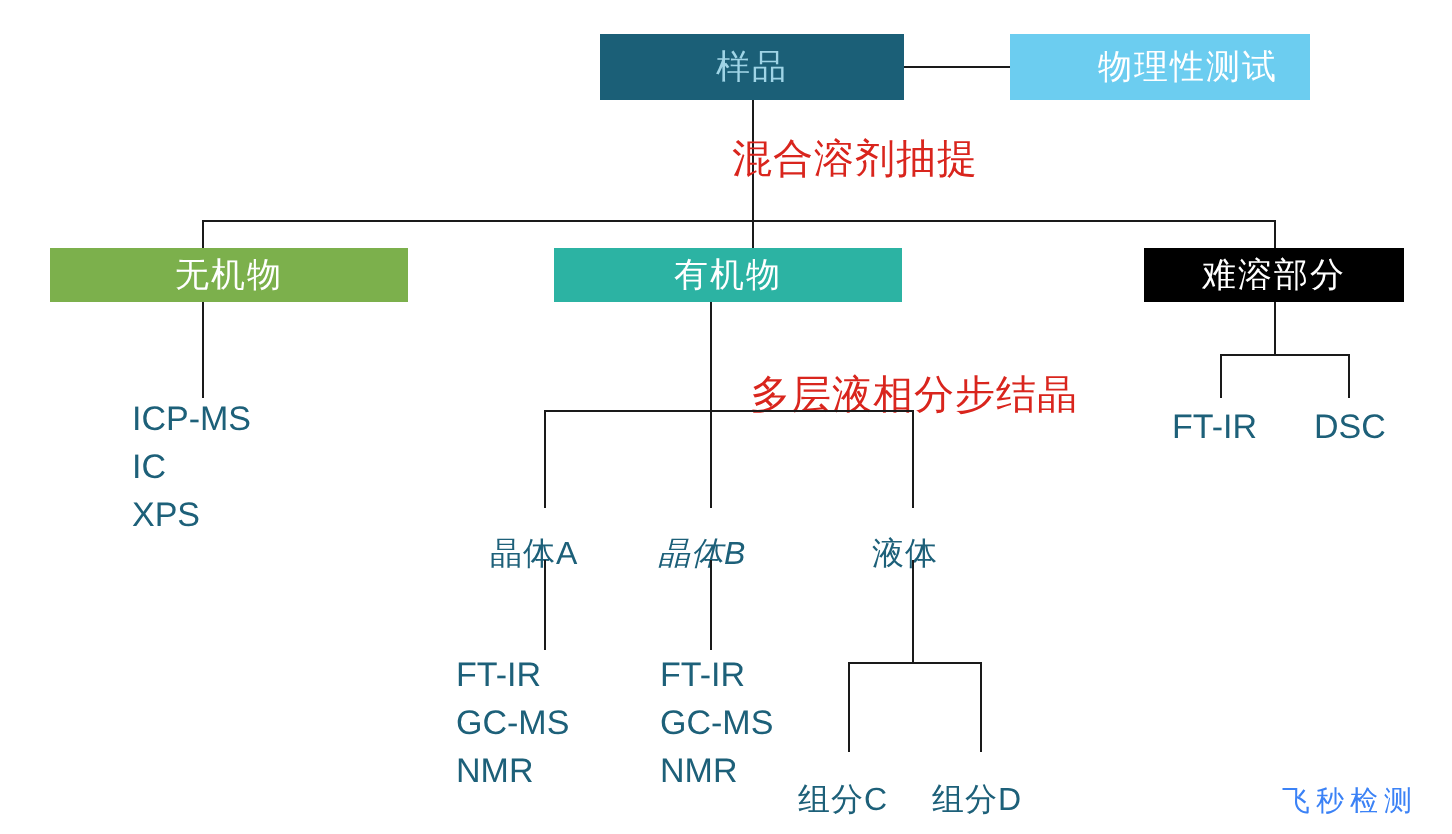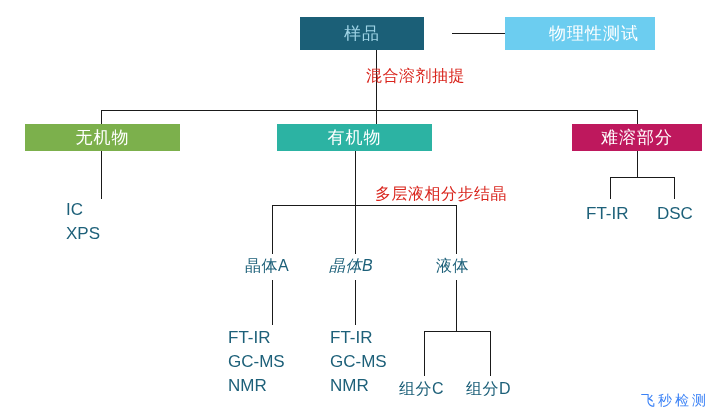--- a/index.html
+++ b/index.html
@@ -25,88 +25,90 @@
     color: #ffffff;
     font-size: 17px;
     letter-spacing: 1px;
     box-sizing: border-box;
     white-space: nowrap;
   }
   .box-sample      { background: #1b5f77; color: #9fd4e6; }
   .box-physical    { background: #6ccdf0; color: #ffffff; padding-left: 28px; }
   .box-inorganic   { background: #7cb04c; color: #ffffff; }
   .box-organic     { background: #2cb3a3; color: #ffffff; }
-  .box-insoluble   { background: #be185d; color: #ffffff; }
+  .box-insoluble   { background: #000000; color: #ffffff; }
 
   
   .line {
     position: absolute;
     background: #1a1a1a;
   }
   .vline { width: 1px; }
   .hline { height: 1px; }
 
   
   .label {
     position: absolute;
     color: #1d6079;
     font-size: 16px;
     white-space: nowrap;
     line-height: 1.0;
+    margin-top: 12px;
   }
   .label-cn { font-size: 16px; letter-spacing: 0.5px; }
   .methods {
     position: absolute;
     color: #1d6079;
     font-size: 17px;
     line-height: 24px;
     white-space: nowrap;
   }
   .annot {
     position: absolute;
     color: #d9251d;
-    font-size: 16px;
+    font-size: 20px;
     white-space: nowrap;
     letter-spacing: 0.5px;
   }
   .watermark {
     position: absolute;
     color: #3b82f6;
     font-size: 14px;
     letter-spacing: 3px;
     white-space: nowrap;
   }
 </style>
 </head>
 <body>
 
 <div id="canvas">
 
-  <div class="box box-sample" style="left:300px; top:17px; width:124px; height:33px;">样品</div>
+  <div class="box box-sample" style="left:300px; top:17px; width:152px; height:33px;">样品</div>
 
   <div class="box box-physical" style="left:505px; top:17px; width:150px; height:33px;">物理性测试</div>
 
   <div class="line hline" style="left:452px; top:33px; width:53px;"></div>
 
   <div class="line vline" style="left:376px; top:50px; height:81px;"></div>
 
   <div class="line hline" style="left:101px; top:110px; width:536px;"></div>
   <div class="line vline" style="left:101px; top:110px; height:21px;"></div>
   <div class="line vline" style="left:637px; top:110px; height:21px;"></div>
 
   <div class="annot" style="left:366px; top:66px;">混合溶剂抽提</div>
 
-  <div class="box box-inorganic" style="left:25px; top:124px; width:155px; height:27px;">无机物</div>
+  <div class="box box-inorganic" style="left:25px; top:124px; width:179px; height:27px;">无机物</div>
 
-  <div class="box box-organic" style="left:277px; top:124px; width:155px; height:27px;">有机物</div>
+  <div class="box box-organic" style="left:277px; top:124px; width:174px; height:27px;">有机物</div>
 
   <div class="box box-insoluble" style="left:572px; top:124px; width:130px; height:27px;">难溶部分</div>
 
   <div class="line vline" style="left:101px; top:151px; height:48px;"></div>
   <div class="methods" style="left:66px; top:198px;">
+    <div>ICP-MS</div>
     <div>IC</div>
     <div>XPS</div>
   </div>
 
   <div class="line vline" style="left:355px; top:151px; height:54px;"></div>
   <div class="annot" style="left:375px; top:184px;">多层液相分步结晶</div>
 
   <div class="line hline" style="left:272px; top:205px; width:184px;"></div>
   <div class="line vline" style="left:272px; top:205px; height:49px;"></div>
   <div class="line vline" style="left:355px; top:205px; height:49px;"></div>

